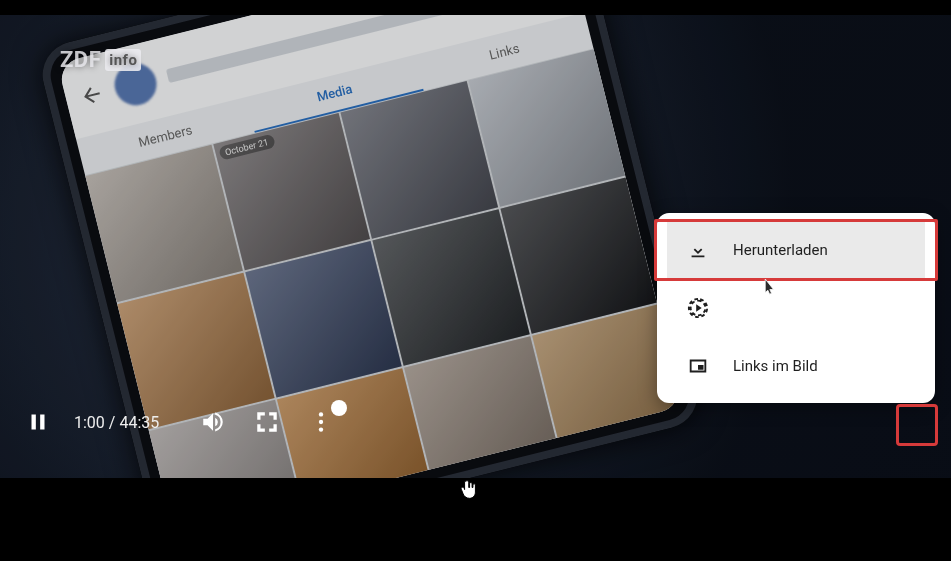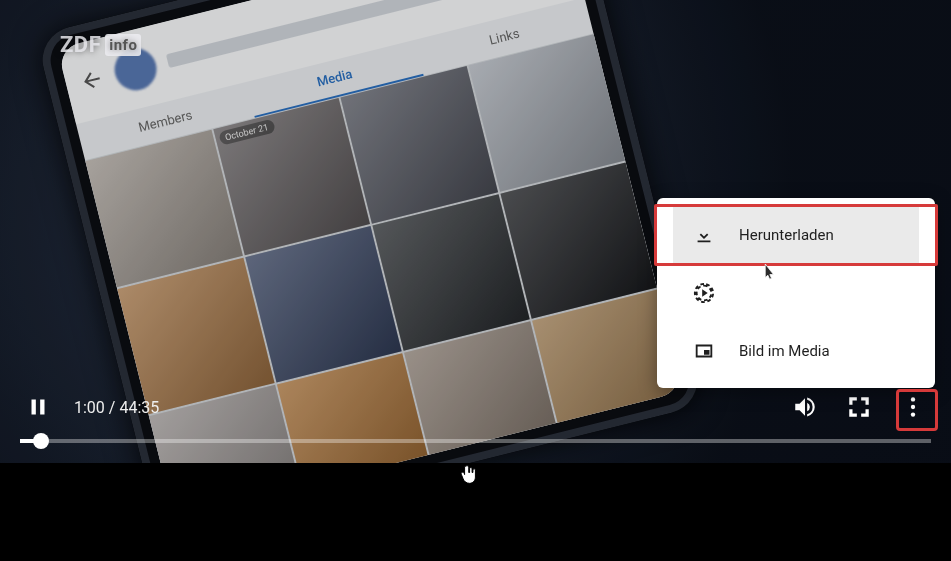--- a/index.html
+++ b/index.html
@@ -3,20 +3,21 @@
 <meta charset="utf-8">
 <style>
   * { margin: 0; padding: 0; box-sizing: border-box; }
   html, body { width: 951px; height: 561px; overflow: hidden; font-family: Roboto, Arial, sans-serif; background: #000; }
 
   .player {
     position: relative;
     width: 951px;
     height: 489px;
     background: #000;
+    margin-top: 15px;
   }
 
   
   .video-frame {
     position: absolute;
     inset: 0;
     background:
       radial-gradient(circle at 30% 40%, rgba(70,90,120,0.35), rgba(10,15,25,0.9) 70%),
       linear-gradient(135deg, #151a26 0%, #1e2636 40%, #111620 100%);
     overflow: hidden;
@@ -90,21 +91,21 @@
     padding: 2px 4px;
     border-radius: 3px;
   }
 
   
   .controls {
     position: absolute;
     left: 0; right: 0; bottom: 26px;
     height: 80px;
     display: flex;
-    flex-direction: column;
+    flex-direction: row;
     padding: 0 20px;
     color: #fff;
   }
   .controls-row {
     display: flex;
     align-items: center;
     height: 48px;
     gap: 18px;
   }
   .controls-row .spacer { flex: 1; }
@@ -145,23 +146,23 @@
     transform: translate(-50%, -50%);
   }
 
   
   .menu {
     position: absolute;
     right: 16px;
     top: 198px;
     width: 278px;
     background: #fff;
-    border-radius: 6px;
+    border-radius: 12px;
     box-shadow: 0 4px 18px rgba(0,0,0,0.35);
-    padding: 8px 16px;
+    padding: 8px 10px;
     font-size: 15px;
     color: #1f1f1f;
   }
   .menu-item {
     display: flex;
     align-items: center;
     height: 58px;
     padding: 0 20px;
     gap: 24px;
     cursor: pointer;
@@ -302,21 +303,21 @@
             <path d="M10 8l6 4-6 4z"></path>
           </svg>
       </span>
     </div>
     <div class="menu-item">
       <span class="mi-icon">
         <svg viewBox="0 0 24 24">
             <path d="M3 5h18v14H3V5zm2 2v10h14V7H5zm7 4h6v5h-6v-5z"></path>
           </svg>
       </span>
-      <span class="mi-label">Bild im Media</span>
+      <span class="mi-label">Links im Bild</span>
     </div>
   </div>
 
   <div class="highlight hl-menu"></div>
   <div class="highlight hl-more"></div>
 
   <div class="cursor cursor-dark">
     <svg viewBox="0 0 24 28">
         <path d="M7 2v18l3.5-3 2.3 5.2 2.6-1.1-2.3-5.1H18L7 2z" fill="#2b2b2b" stroke="#fff" stroke-width="1"></path>
       </svg>

